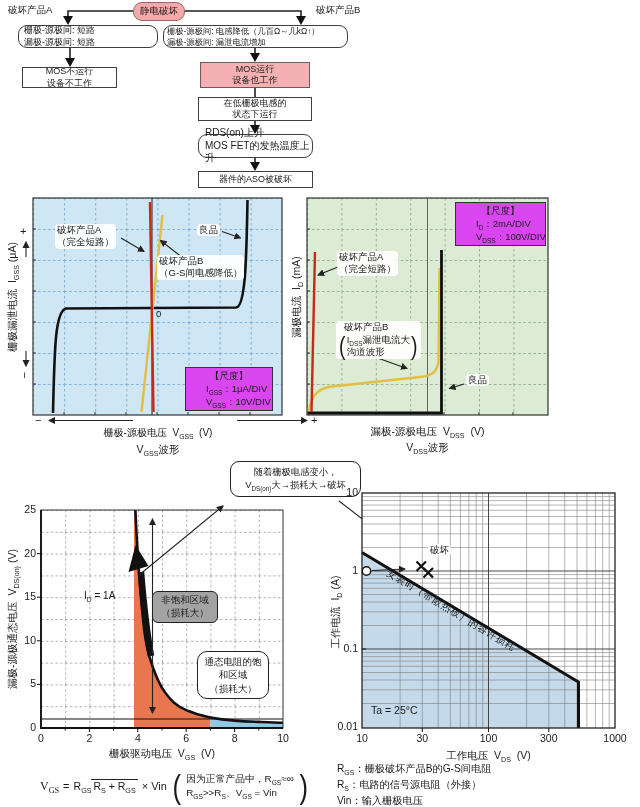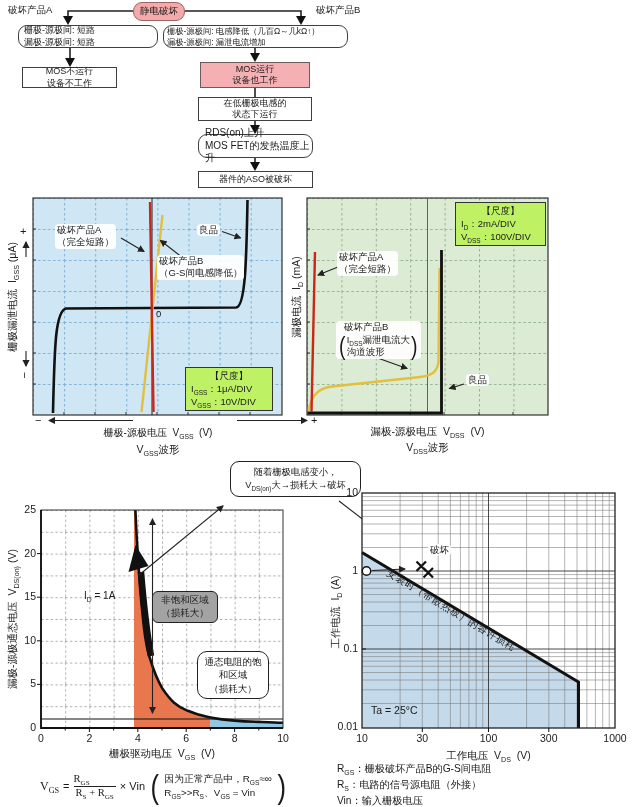--- a/index.html
+++ b/index.html
@@ -12,29 +12,29 @@
   .pinkbox{background:#f4b0b2;border-color:#6b5b5b;}
   .roundpink{position:absolute;background:#f4a9aa;border:1.3px solid #9c6464;border-radius:9px;
         font-size:9.5px;display:flex;align-items:center;justify-content:center;box-sizing:border-box;}
   .lbl{position:absolute;font-size:9.5px;white-space:nowrap;line-height:1.3;}
   .pill{background:rgba(255,255,255,.92);border-radius:4px;padding:0 2px;}
   .vlabel{position:absolute;transform:rotate(-90deg);text-align:center;font-size:10.5px;white-space:nowrap;}
   .tick{position:absolute;font-size:10.5px;line-height:1;}
   .r{text-align:right;}
   .c{text-align:center;}
   sub{font-size:68%;line-height:0;}
-  .scalebox{position:absolute;border:1px solid #333;background:#bef264;font-size:9.5px;line-height:1.35;
-        padding:2px 5px;box-sizing:border-box;white-space:nowrap;}
+  .scalebox{position:absolute;border:1px solid #333;background:#d946ef;font-size:9.5px;line-height:1.35;
+        padding:2px 20px;box-sizing:border-box;white-space:nowrap;}
   .graybox{position:absolute;background:#a3a3a3;border:1.3px solid #222;border-radius:6px;
         font-size:9.5px;line-height:1.35;display:flex;flex-direction:column;justify-content:center;text-align:center;box-sizing:border-box;}
   .bubble{position:absolute;background:#fff;border:1.3px solid #222;border-radius:10px;
         font-size:9.5px;line-height:1.4;display:flex;flex-direction:column;justify-content:center;text-align:center;box-sizing:border-box;}
   .bigparen{font-size:26px;font-weight:300;line-height:1;transform:scaleX(.75);}
   .diag{position:absolute;transform:rotate(31deg);transform-origin:0 0;font-size:10px;letter-spacing:.6px;white-space:nowrap;}
-  .frac{display:inline-flex;flex-direction:column;align-items:flex-start;font-size:10.5px;line-height:1.15;font-family:Liberation Serif, serif;}
+  .frac{display:inline-flex;flex-direction:row;align-items:flex-end;font-size:10.5px;line-height:1.15;}
   .frac .den{border-top:1px solid #222;padding:0 2px;}
   .formula{position:absolute;display:flex;align-items:center;gap:4px;font-size:11px;}
   .legendline{position:absolute;font-size:10.2px;white-space:nowrap;}
   .r90{display:inline-block;transform:rotate(90deg);}
 </style>
 </head>
 <body>
 
 <div class="page">
 

